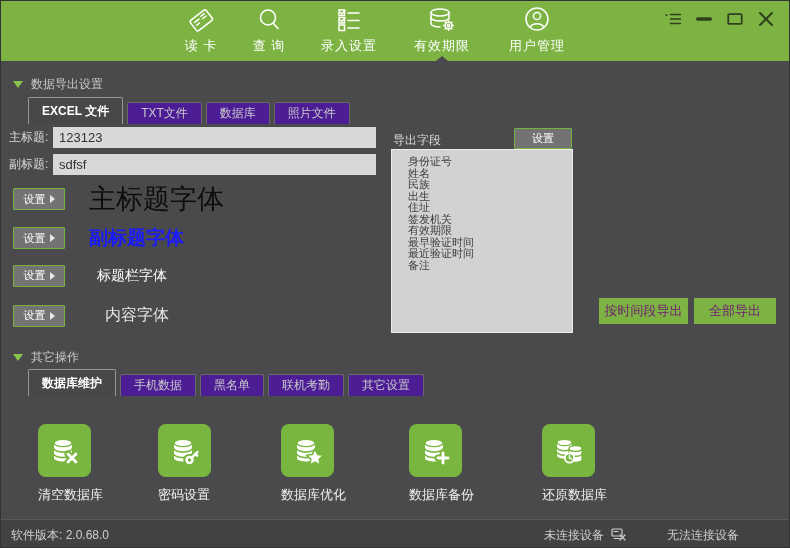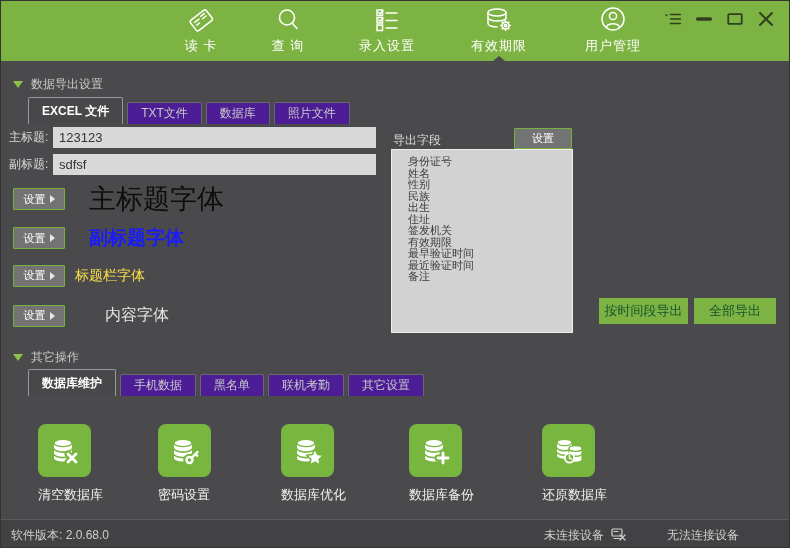--- a/index.html
+++ b/index.html
@@ -5,21 +5,21 @@
   * { margin:0; padding:0; box-sizing:border-box; }
   html,body { background:#2b2b2b; }
   body { font-family:"Liberation Sans","DejaVu Sans",sans-serif; }
   .window {
     position:relative; width:790px; height:548px; overflow:hidden;
     background:#4a4a4d; border:1px solid #333; margin:0 auto;
   }
 
   
   .header { position:absolute; left:0; top:0; width:790px; height:60px; background:#7cb342; }
-  .nav { position:absolute; left:168px; top:4px; display:flex; gap:23px; height:56px; }
+  .nav { position:absolute; left:168px; top:4px; display:flex; gap:4px; height:56px; }
   .nav-item { position:relative; display:flex; flex-direction:column; align-items:center; justify-content:flex-start; color:#fff; cursor:pointer; }
   .nav-item .nicon { height:30px; display:flex; align-items:center; justify-content:center; }
   .nav-item .nlabel { font-size:13px; letter-spacing:1px; margin-top:2px; white-space:nowrap; }
   .nav-item.w64 { width:64px; } .nav-item.w88 { width:88px; } .nav-item.w90 { width:90px; } .nav-item.w92 { width:92px; }
   .nav-item.active::after {
     content:""; position:absolute; bottom:-4px; left:50%; margin-left:-11px;
     border-left:11px solid transparent; border-right:11px solid transparent; border-bottom:9px solid #4a4a4d;
   }
   .win-controls { position:absolute; right:16px; top:9px; display:flex; gap:13px; align-items:center; }
   .win-btn { width:18px; height:18px; display:flex; align-items:center; justify-content:center; cursor:pointer; }
@@ -47,35 +47,35 @@
 
   .set-btn {
     width:52px; height:22px; background:#737373; border:1px solid #76b33e; color:#fff;
     font-size:11px; display:flex; align-items:center; justify-content:center; gap:4px; cursor:pointer; border-radius:1px;
   }
   .set-btn .arr { width:0; height:0; border-top:4px solid transparent; border-bottom:4px solid transparent; border-left:5px solid #e8e8e8; }
 
   .preview-row { position:absolute; left:12px; display:flex; align-items:center; }
   .pv1 { font-size:27px; color:#0d0d0d; margin-left:24px; }
   .pv2 { font-size:19px; font-weight:bold; color:#1a1aff; margin-left:24px; }
-  .pv3 { font-size:14px; color:#fde047; margin-left:10px; }
+  .pv3 { font-size:14px; color:#ffffff; margin-left:32px; }
   .pv4 { font-size:16px; color:#e5e5e5; margin-left:40px; }
 
   
   .export-label { position:absolute; left:392px; top:131px; color:#dcdcdc; font-size:12px; }
   .export-set-btn { position:absolute; left:513px; top:127px; width:58px; height:21px; }
   .field-list {
     position:absolute; left:390px; top:148px; width:182px; height:184px;
     background:#d2d2d2; border:1px solid #ececec; padding:6px 0 0 16px;
     font-size:11px; color:#3c3c3c; line-height:11.5px; overflow:hidden;
   }
   .field-item { cursor:default; }
 
   .green-btn {
-    position:absolute; height:26px; background:#7cb342; color:#14532d; border:none;
+    position:absolute; height:26px; background:#7cb342; color:#701a75; border:none;
     font-size:13px; display:flex; align-items:center; justify-content:center; cursor:pointer; font-family:inherit;
   }
 
   
   .tool { position:absolute; width:110px; display:flex; flex-direction:column; align-items:flex-start; cursor:pointer; }
   .tile { width:53px; height:53px; background:#79b63f; border-radius:8px; display:flex; align-items:center; justify-content:center; }
   .tool-label { margin-top:9px; color:#f2f2f2; font-size:13px; white-space:nowrap; }
 
   
   .statusbar { position:absolute; left:0; bottom:0; width:790px; height:28px; background:#424245; border-top:1px solid #5a5a5d; }
@@ -255,21 +255,20 @@
   </div>
 
   <span class="export-label">导出字段</span>
   <button class="set-btn export-set-btn">
     <span>设置</span>
   </button>
 
   <div class="field-list">
     <div class="field-item">身份证号</div>
     <div class="field-item">姓名</div>
-    <div class="field-item">性别</div>
     <div class="field-item">民族</div>
     <div class="field-item">出生</div>
     <div class="field-item">住址</div>
     <div class="field-item">签发机关</div>
     <div class="field-item">有效期限</div>
     <div class="field-item">最早验证时间</div>
     <div class="field-item">最近验证时间</div>
     <div class="field-item">备注</div>
   </div>
 

